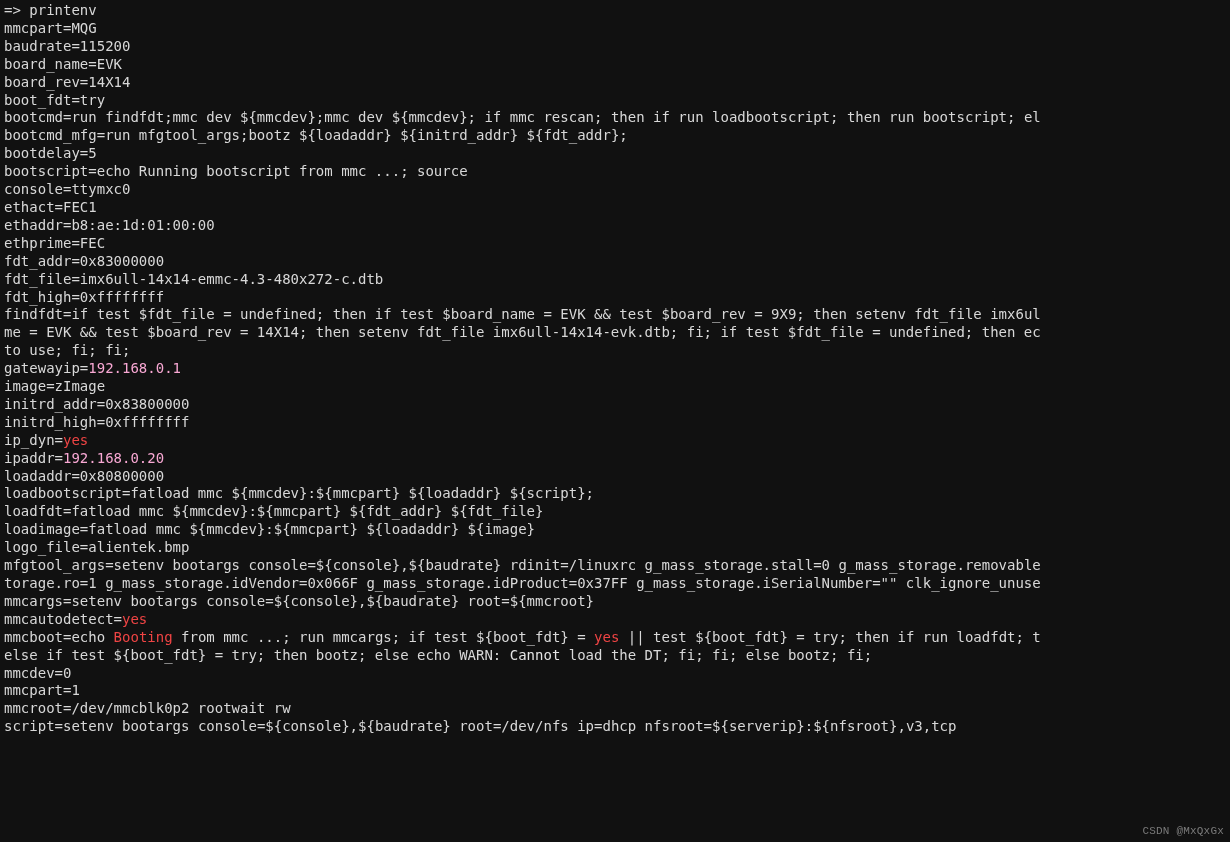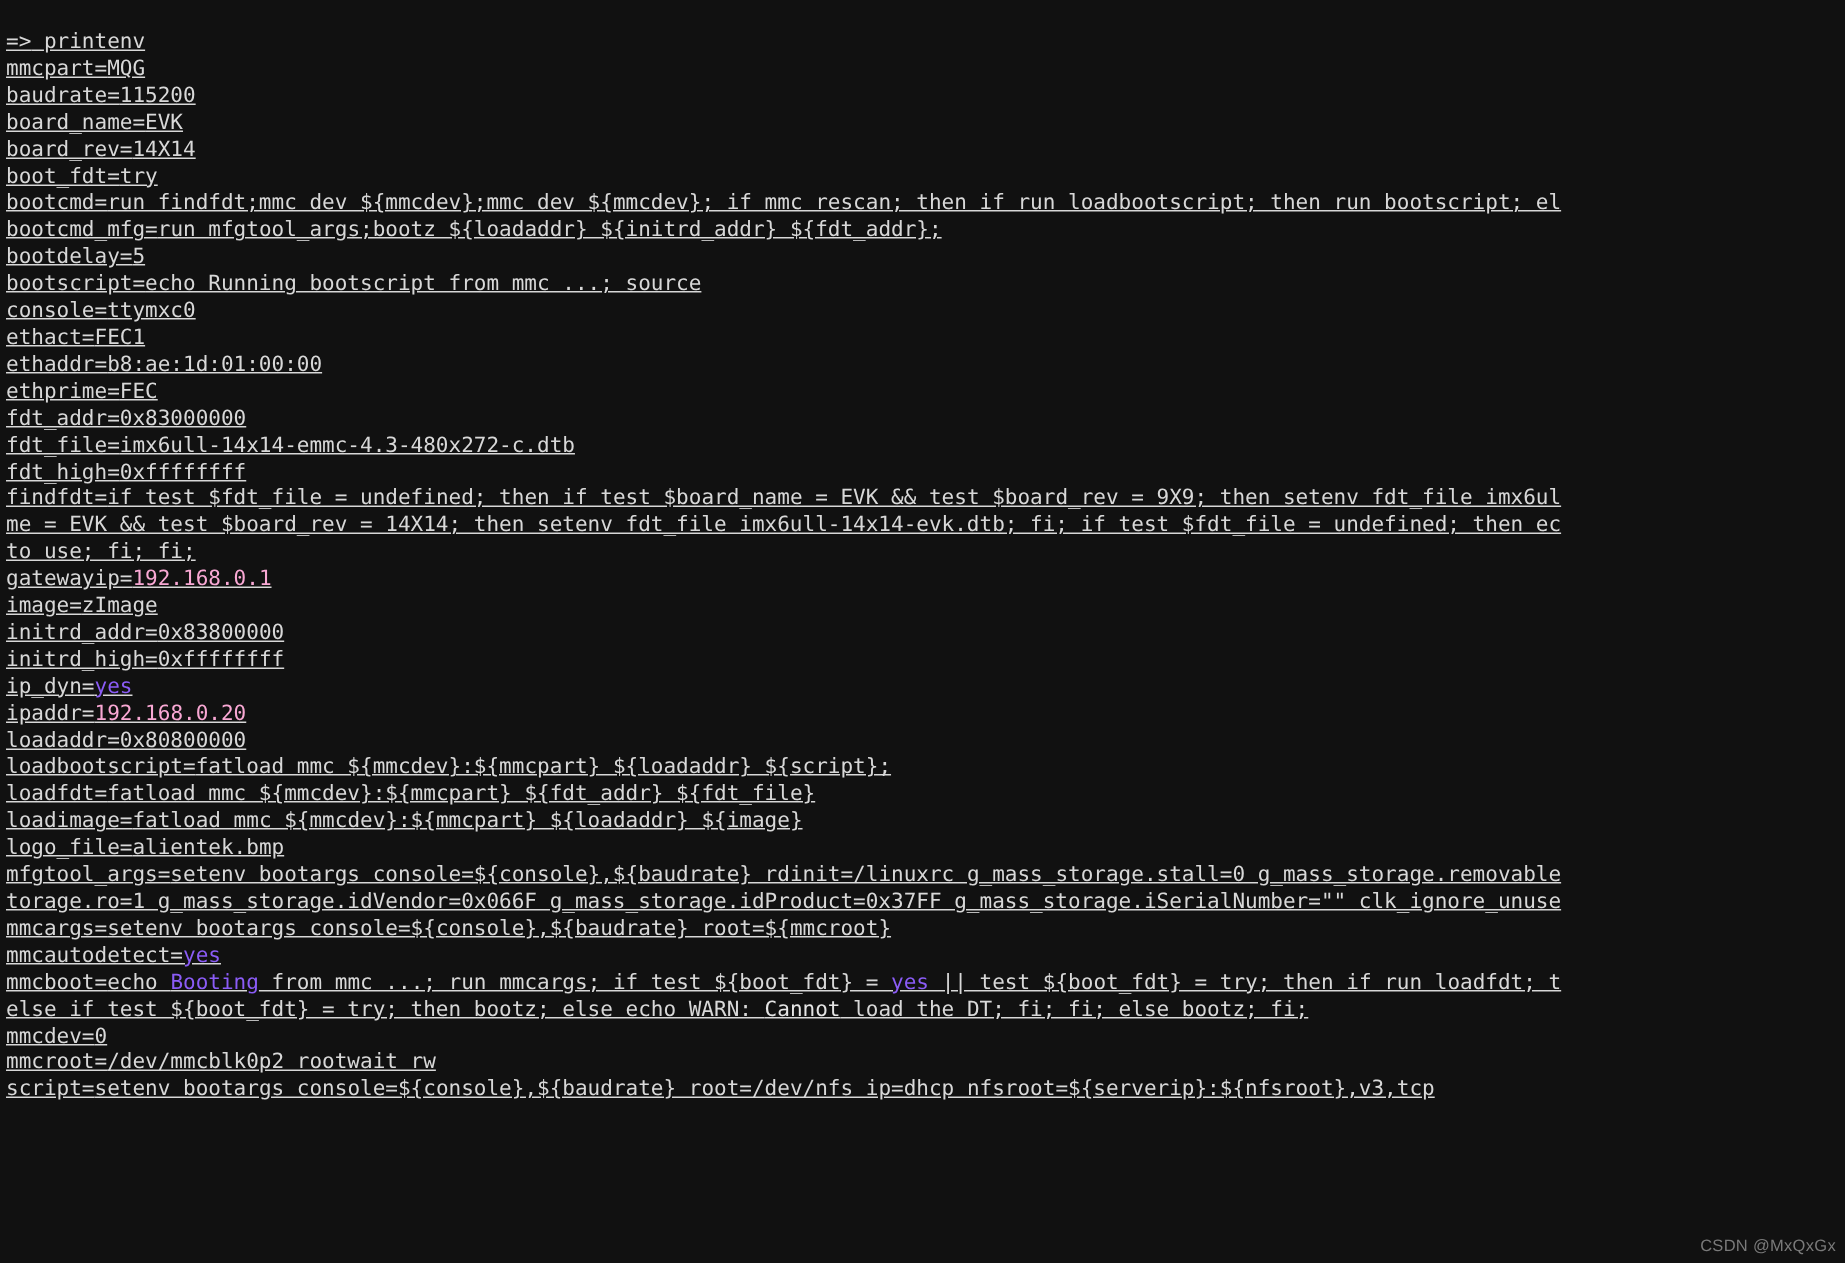--- a/index.html
+++ b/index.html
@@ -9,35 +9,34 @@
     color: #d8d8d8;
     font-family: "DejaVu Sans Mono", "Consolas", "Menlo", monospace;
     font-size: 14px;
     line-height: 1.28;
     width: 1230px;
     height: 842px;
     overflow: hidden;
     white-space: nowrap;
   }
   .term {
-    padding: 20px 4px 0 4px;
-    text-decoration: underline;
+    padding: 2px 4px 0 4px;
   }
   .line { display: block; }
   .prompt { color: #d8d8d8; }
-  .cyan { color: #8b5cf6; }    
+  .cyan { color: #ef4444; }    
   .magenta { color: #f9a8d4; } 
   .yellow { color: #e5e5e5; }  
   .wm {
     position: fixed;
     right: 6px;
     bottom: 4px;
     color: #7a7a7a;
     font-size: 11px;
-    font-family: Liberation Sans, sans-serif;
+    font-family: Liberation Mono, monospace;
     letter-spacing: 0.2px;
     text-align: right;
   }
 </style>
 </head>
 <body>
 
 <div class="term">
   <span class="line"><span class="prompt">=&gt;</span> <span>printenv</span></span>
 
@@ -71,17 +70,18 @@
   <span class="line"><span>loadfdt=</span><span>fatload mmc ${mmcdev}:${mmcpart} ${fdt_addr} ${fdt_file}</span></span>
   <span class="line"><span>loadimage=</span><span>fatload mmc ${mmcdev}:${mmcpart} ${loadaddr} ${image}</span></span>
   <span class="line"><span>logo_file=</span><span>alientek.bmp</span></span>
   <span class="line"><span>mfgtool_args=</span><span>setenv bootargs console=${console},${baudrate} rdinit=/linuxrc g_mass_storage.stall=0 g_mass_storage.removable</span></span>
   <span class="line"><span>torage.ro=1 g_mass_storage.idVendor=0x066F g_mass_storage.idProduct=0x37FF g_mass_storage.iSerialNumber="" clk_ignore_unuse</span></span>
   <span class="line"><span>mmcargs=</span><span>setenv bootargs console=${console},${baudrate} root=${mmcroot}</span></span>
   <span class="line"><span>mmcautodetect=</span><span class="cyan">yes</span></span>
   <span class="line"><span>mmcboot=</span><span>echo </span><span class="cyan">Booting</span><span> from mmc ...; run mmcargs; if test ${boot_fdt} = </span><span class="cyan">yes</span><span> || test ${boot_fdt} = try; then if run loadfdt; t</span></span>
   <span class="line"><span> else if test ${boot_fdt} = try; then bootz; else echo WARN: </span><span class="yellow">Cannot</span><span> load the DT; fi; fi; else bootz; fi;</span></span>
   <span class="line"><span>mmcdev=</span><span>0</span></span>
+  <span class="line"><span>mmcpart=</span><span>1</span></span>
   <span class="line"><span>mmcroot=</span><span>/dev/mmcblk0p2 rootwait rw</span></span>
   <span class="line"><span>script=</span><span>setenv bootargs console=${console},${baudrate} root=/dev/nfs ip=dhcp nfsroot=${serverip}:${nfsroot},v3,tcp</span></span>
 </div>
 
 <div class="wm">CSDN @MxQxGx</div>
 
 </body></html>

